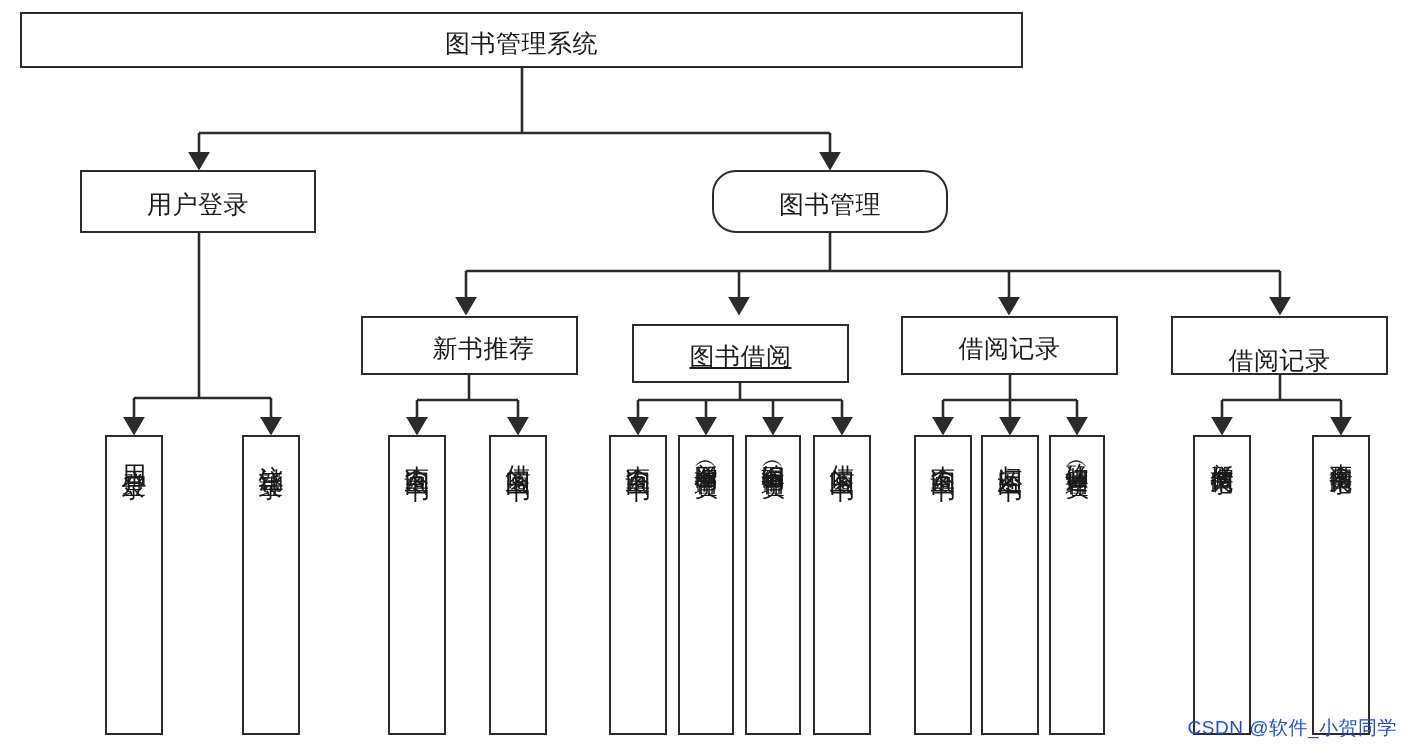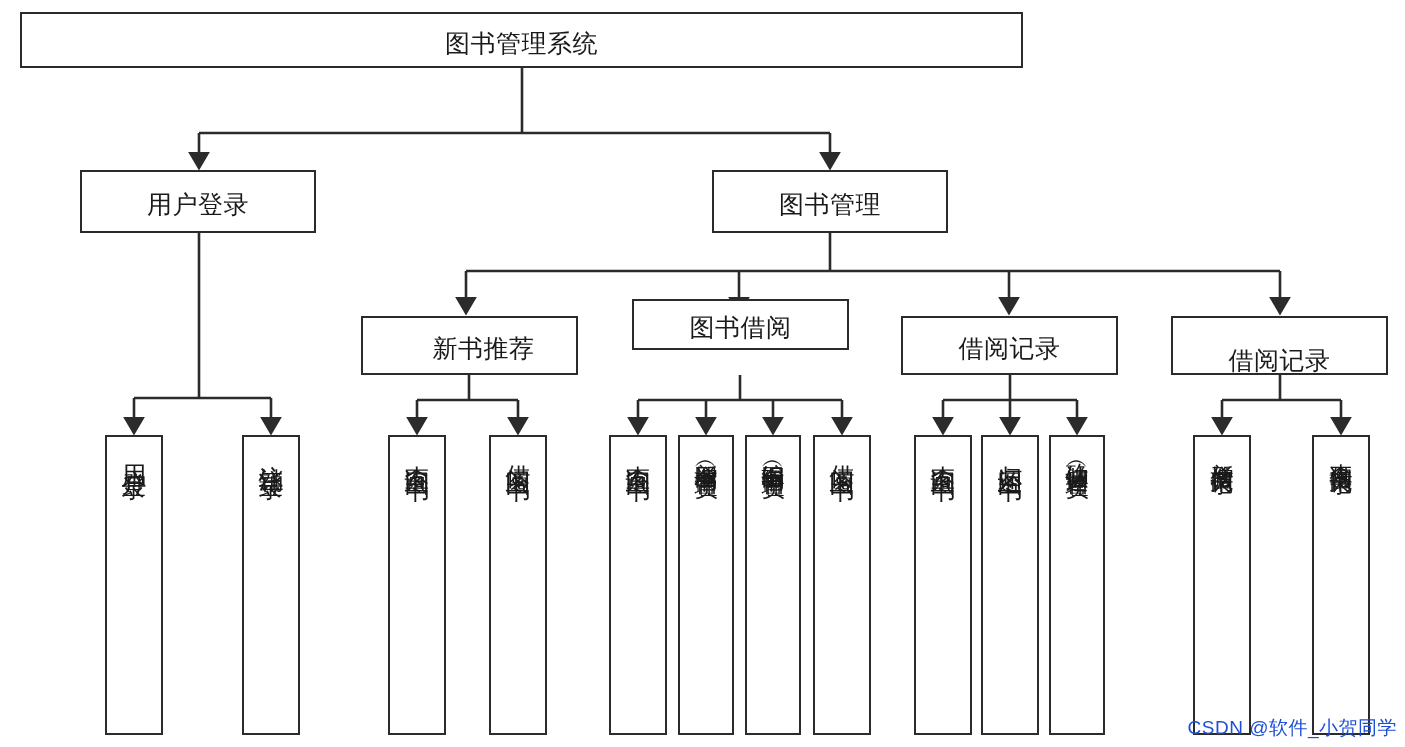--- a/index.html
+++ b/index.html
@@ -130,28 +130,28 @@
     </g>
   </svg>
 
   <div class="node h-node" id="n-root" style="left:20px; top:12px; width:1003px; height:56px;">
     <span class="node-label">图书管理系统</span>
   </div>
 
   <div class="node h-node" style="left:80px; top:170px; width:236px; height:63px;">
     <span class="node-label">用户登录</span>
   </div>
-  <div class="node h-node" style="left:712px; top:170px; width:236px; height:63px;">
+  <div class="node h-node" style="left:712px; top:170px; width:236px; height:63px;border-radius:24px;">
     <span class="node-label">图书管理</span>
   </div>
 
   <div class="node h-node" style="left:361px; top:316px; width:217px; height:59px;padding-left:28px;">
     <span class="node-label">新书推荐</span>
   </div>
-  <div class="node h-node" style="left:632px; top:299px; width:217px; height:51px;">
+  <div class="node h-node" style="left:632px; top:324px; width:217px; height:59px;text-decoration:underline;">
     <span class="node-label">图书借阅</span>
   </div>
   <div class="node h-node" style="left:901px; top:316px; width:217px; height:59px;">
     <span class="node-label">借阅记录</span>
   </div>
   <div class="node h-node" style="left:1171px; top:316px; width:217px; height:59px;align-items:flex-end;">
     <span class="node-label">借阅记录</span>
   </div>
 
   <div class="node v-node" style="left:105px; top:435px; width:58px; height:300px;">

